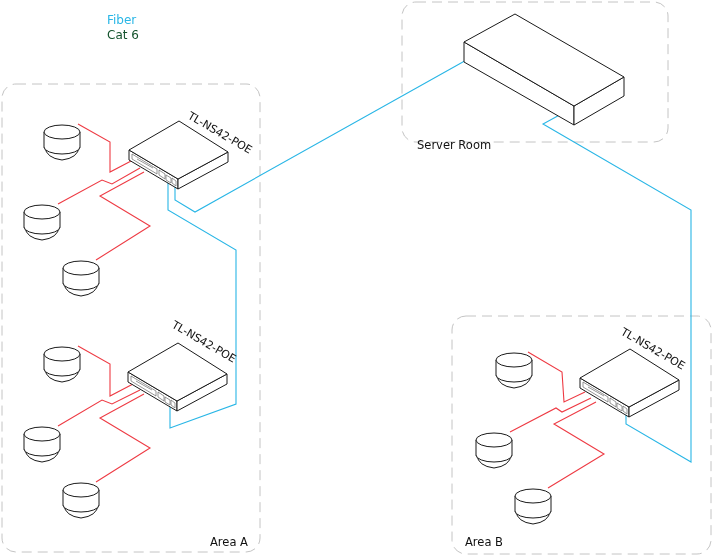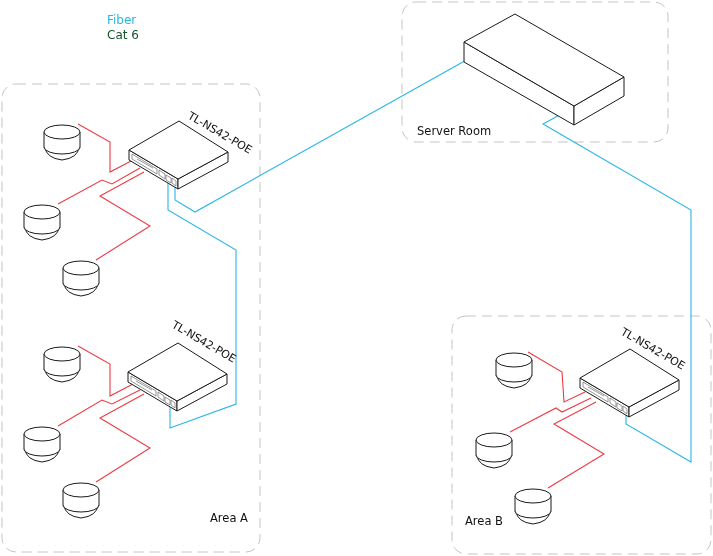--- a/index.html
+++ b/index.html
@@ -88,15 +88,15 @@
   <use href="#cam" x="514" y="360"></use>
   <use href="#cam" x="494" y="440"></use>
   <use href="#cam" x="533" y="496"></use>
 </svg>
 
 <div class="legend">
   <div class="lg-fiber" style="color: rgb(41, 182, 230);">Fiber</div>
   <div class="lg-cat" style="color: #14532d;">Cat 6</div>
 </div>
 
-<div class="area-label" style="left:417px; top:124px;">Server Room</div>
-<div class="area-label" style="left:210px; top:511px;">Area A</div>
-<div class="area-label" style="left:465px; top:514px;">Area B</div>
+<div class="area-label" style="left:417px; top:138px;">Server Room</div>
+<div class="area-label" style="left:210px; top:535px;">Area A</div>
+<div class="area-label" style="left:465px; top:535px;">Area B</div>
 
 </body></html>

